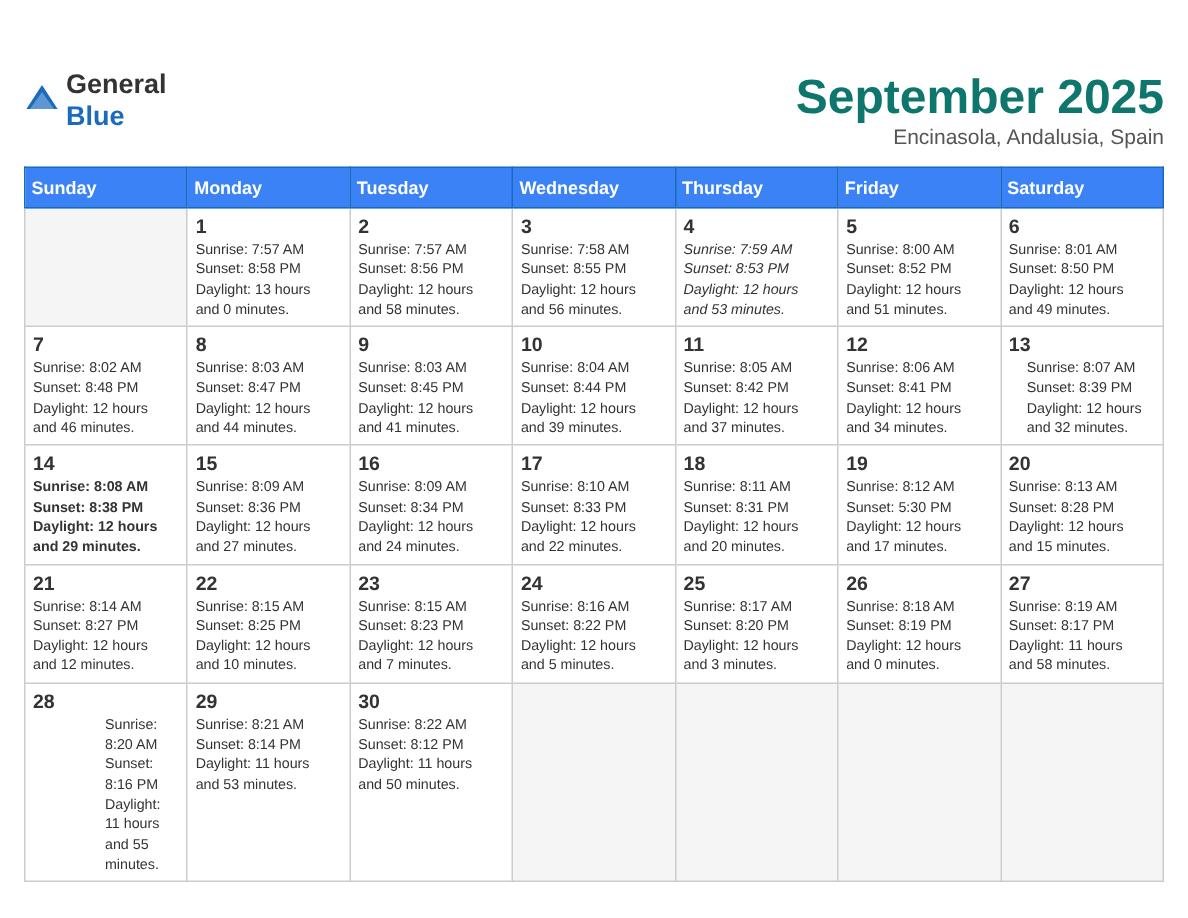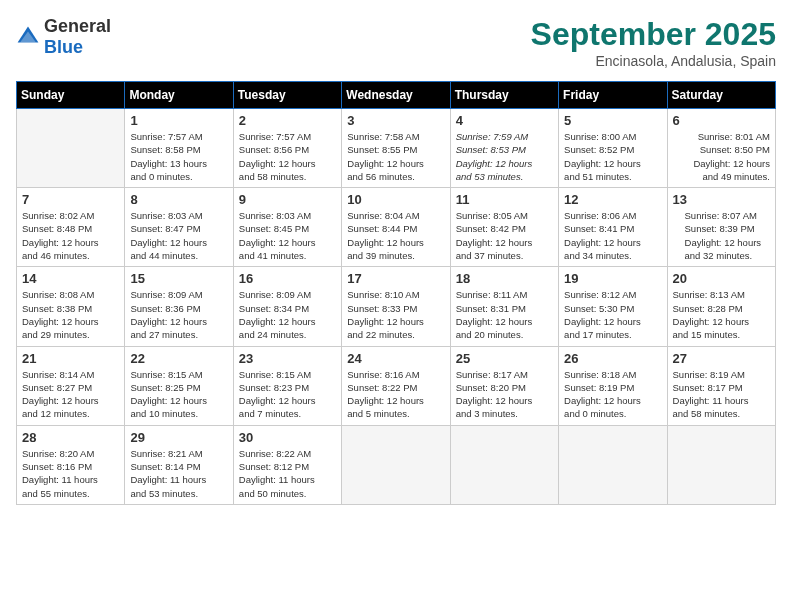--- a/index.html
+++ b/index.html
@@ -8,20 +8,21 @@
       background: #fff;
       width: 792px;
       min-height: 612px;
       padding: 16px;
     }
     .header-area {
       display: flex;
       justify-content: space-between;
       align-items: flex-start;
       margin-bottom: 12px;
+      margin-top: 30px;
     }
     .logo {
       display: flex;
       align-items: center;
       gap: 4px;
     }
     .logo-text-general {
       font-size: 18px;
       font-weight: bold;
       color: #333;
@@ -46,21 +47,21 @@
     .location {
       font-size: 14px;
       color: #555;
     }
     .calendar {
       width: 100%;
       border-collapse: collapse;
       font-size: 10px;
     }
     .calendar thead tr th {
-      background-color: #000000;
+      background-color: #3b82f6;
       color: #fff;
       padding: 6px 4px;
       text-align: left;
       font-size: 12px;
       font-weight: bold;
       border: 1px solid #1a6bbf;
     }
     .calendar tbody tr td {
       border: 1px solid #ccc;
       vertical-align: top;
@@ -154,21 +155,21 @@
         </td>
         <td>
           <div class="day-number">5</div>
           <div class="day-info" style="white-space: pre-line;">Sunrise: 8:00 AM
 Sunset: 8:52 PM
 Daylight: 12 hours
 and 51 minutes.</div>
         </td>
         <td>
           <div class="day-number">6</div>
-          <div class="day-info" style="white-space: pre-line; text-align: right;">Sunrise: 8:01 AM
+          <div class="day-info" style="white-space: pre-line;">Sunrise: 8:01 AM
 Sunset: 8:50 PM
 Daylight: 12 hours
 and 49 minutes.</div>
         </td>
       </tr>
       <tr>
         <td>
           <div class="day-number">7</div>
           <div class="day-info" style="white-space: pre-line;">Sunrise: 8:02 AM
 Sunset: 8:48 PM
@@ -214,21 +215,21 @@
           <div class="day-number">13</div>
           <div class="day-info" style="white-space: pre-line; margin-left: 12px;">Sunrise: 8:07 AM
 Sunset: 8:39 PM
 Daylight: 12 hours
 and 32 minutes.</div>
         </td>
       </tr>
       <tr>
         <td>
           <div class="day-number">14</div>
-          <div class="day-info" style="white-space: pre-line;">Sunrise: 8:08 AM
+          <div class="day-info" style="white-space: pre-line; font-weight: bold;">Sunrise: 8:08 AM
 Sunset: 8:38 PM
 Daylight: 12 hours
 and 29 minutes.</div>
         </td>
         <td>
           <div class="day-number">15</div>
           <div class="day-info" style="white-space: pre-line;">Sunrise: 8:09 AM
 Sunset: 8:36 PM
 Daylight: 12 hours
 and 27 minutes.</div>
@@ -316,21 +317,21 @@
           <div class="day-number">27</div>
           <div class="day-info" style="white-space: pre-line;">Sunrise: 8:19 AM
 Sunset: 8:17 PM
 Daylight: 11 hours
 and 58 minutes.</div>
         </td>
       </tr>
       <tr>
         <td>
           <div class="day-number">28</div>
-          <div class="day-info" style="white-space: pre-line;">Sunrise: 8:20 AM
+          <div class="day-info" style="white-space: pre-line; margin-left: 48px;">Sunrise: 8:20 AM
 Sunset: 8:16 PM
 Daylight: 11 hours
 and 55 minutes.</div>
         </td>
         <td>
           <div class="day-number">29</div>
           <div class="day-info" style="white-space: pre-line;">Sunrise: 8:21 AM
 Sunset: 8:14 PM
 Daylight: 11 hours
 and 53 minutes.</div>

